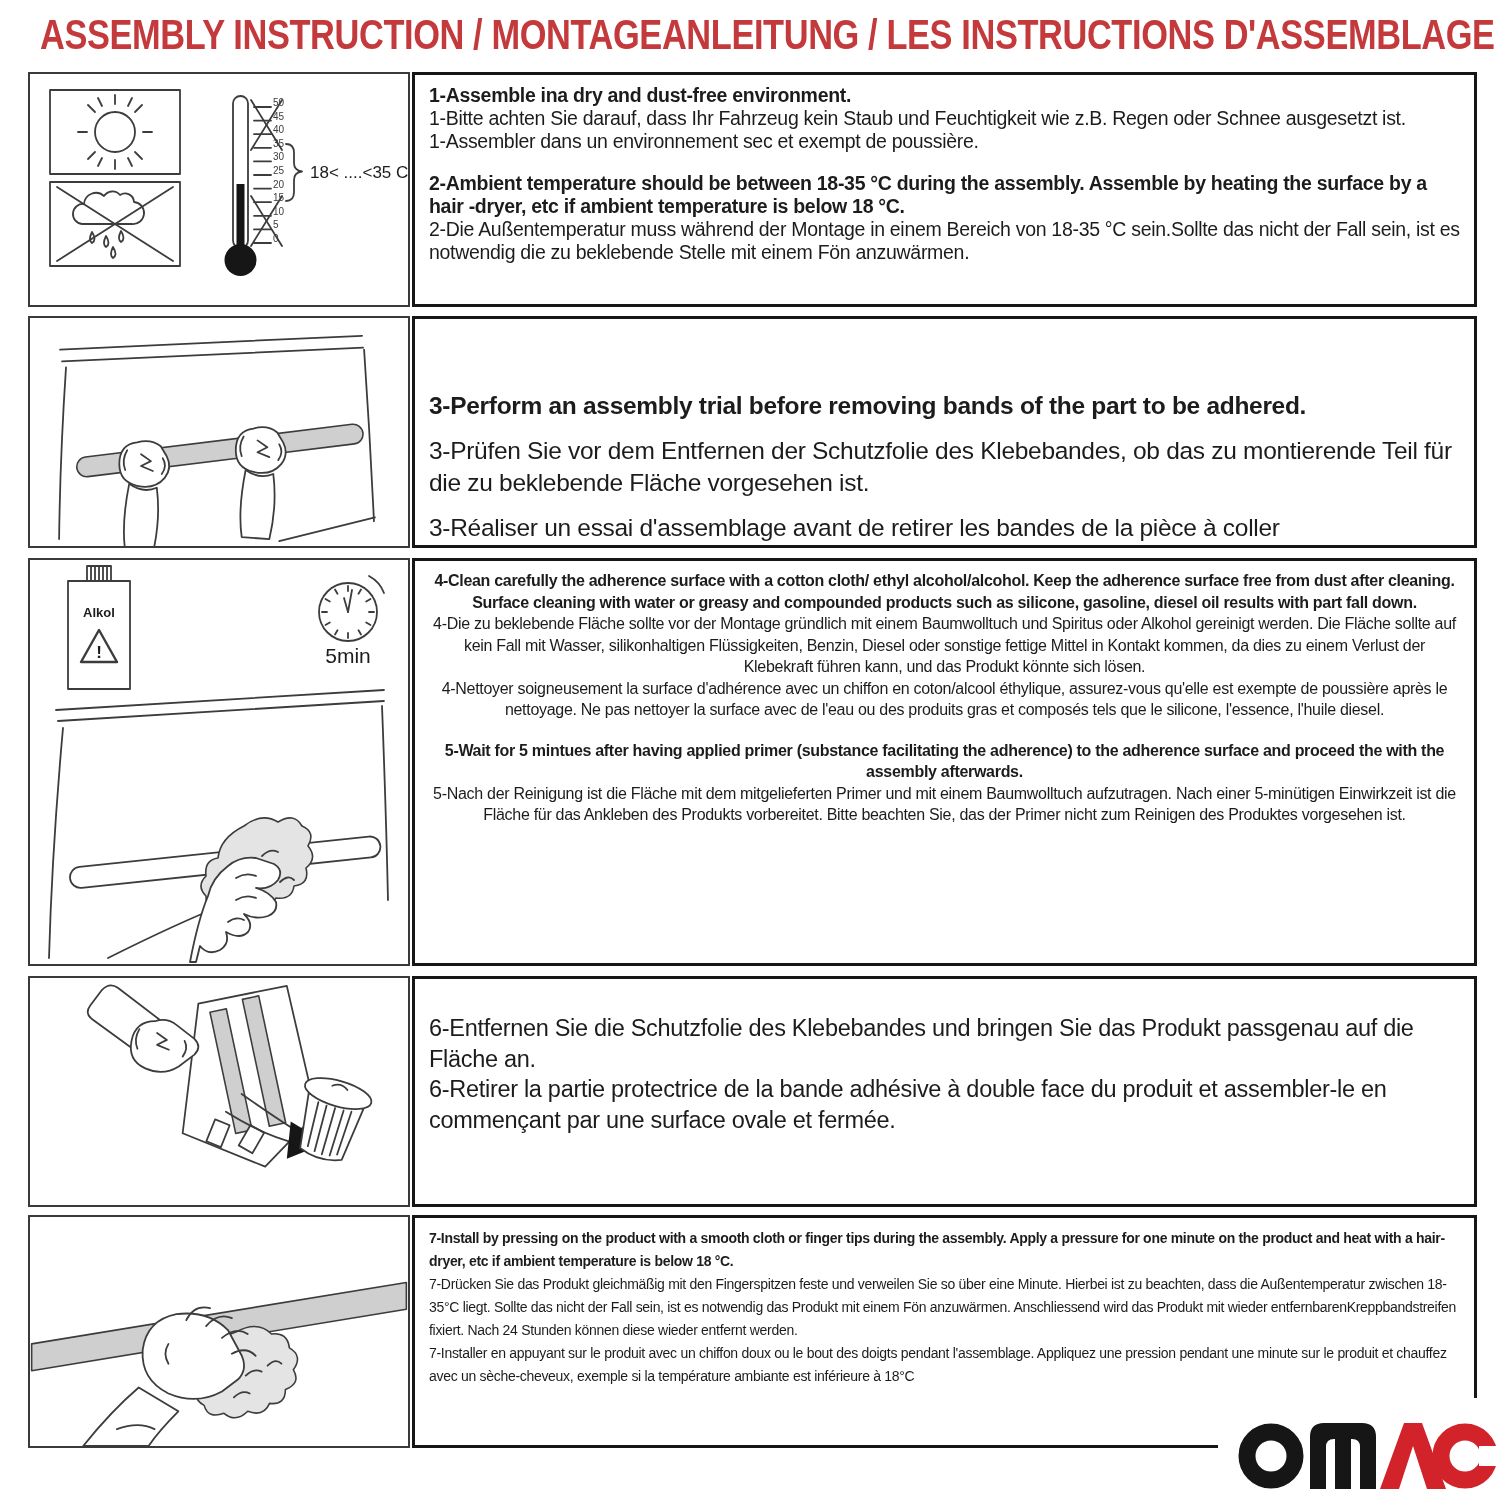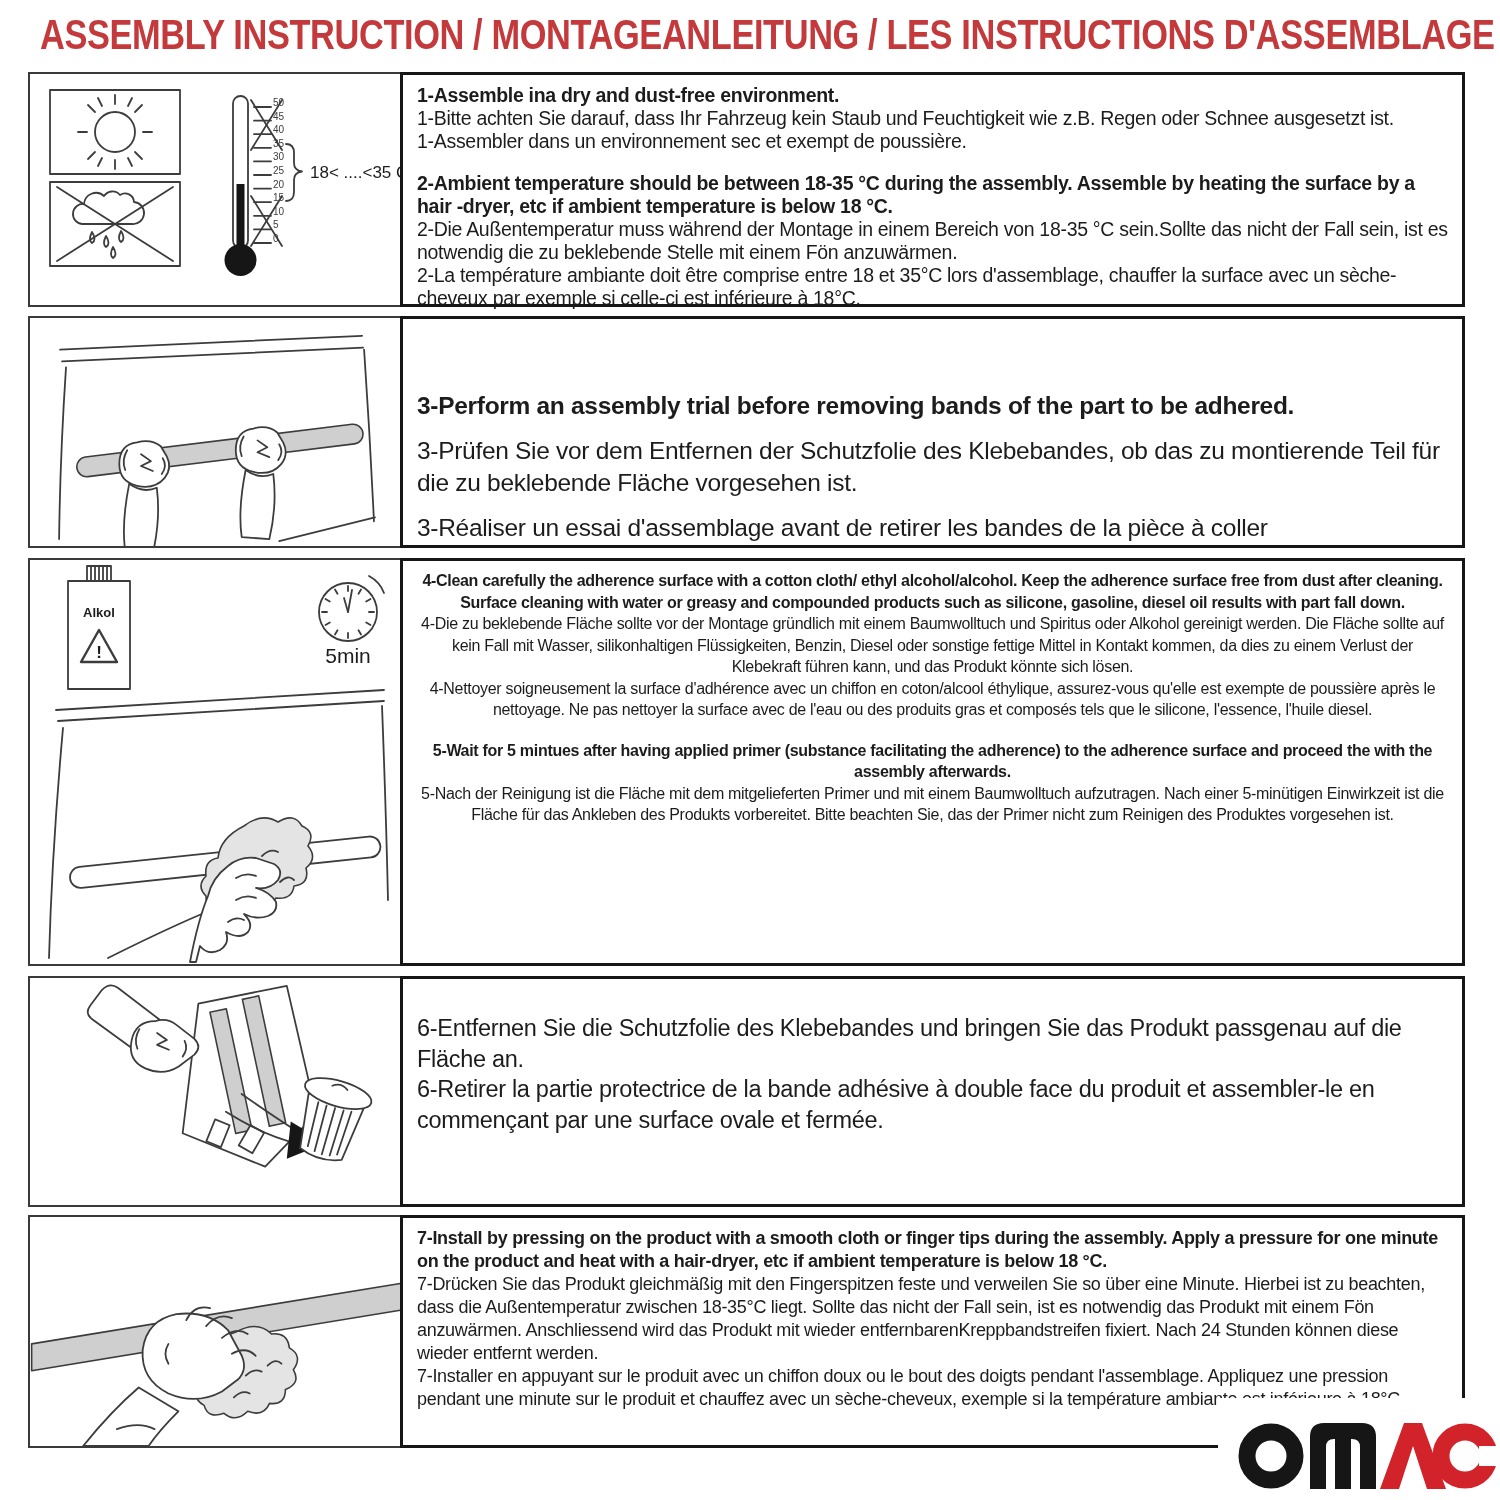--- a/index.html
+++ b/index.html
@@ -17,34 +17,34 @@
   .r2{top:316px;height:232px;}
   .r3{top:558px;height:408px;}
   .r4{top:976px;height:231px;}
   .r5{top:1215px;height:233px;}
   .illus{
     position:absolute;left:28px;top:0;bottom:0;width:382px;
     border:2px solid #3a3a3a;background:#fff;box-sizing:border-box;
   }
   .illus svg{display:block;width:100%;height:100%;}
   .textbox{
-    position:absolute;left:400px;top:0;bottom:0;width:1065px;
+    position:absolute;left:412px;top:0;bottom:0;width:1065px;
     border:3px solid #161616;background:#fff;box-sizing:border-box;
     padding:9px 14px 0 14px;
   }
   .textbox p{margin:0;letter-spacing:-0.3px;}
   .b{font-weight:700;}
   .gap{margin-top:19px !important;}
   .s1 p{font-size:19.5px;line-height:23px;}
   .s2{padding-top:58px;}
   .s2 p{font-size:24.5px;line-height:32px;margin-top:13px;}
   .s3 p{font-size:16px;line-height:21.5px;text-align:center;}
   .s4{padding-top:34px;}
   .s4 p{font-size:23.5px;line-height:30.5px;}
-  .s5 p{font-size:18px;line-height:23px;}
+  .s5 p{font-size:14px;line-height:23px;}
   
   .ln{fill:none;stroke:#3c3c3c;stroke-width:1.8;stroke-linecap:round;stroke-linejoin:round;}
   .ln2{fill:none;stroke:#3c3c3c;stroke-width:2.4;stroke-linecap:round;stroke-linejoin:round;}
   .fw{fill:#ffffff;stroke:#3c3c3c;stroke-width:1.8;stroke-linejoin:round;}
   .fg{fill:#cfcfcf;stroke:#3c3c3c;stroke-width:1.6;stroke-linejoin:round;}
   .fc{fill:#e4e4e4;stroke:#3c3c3c;stroke-width:1.6;stroke-linejoin:round;}
   .fb{fill:#161616;}
   .tick-num{font-family:"Liberation Sans",sans-serif;font-size:10px;fill:#3c3c3c;}
   .ill-label{font-family:"Liberation Sans",sans-serif;fill:#1c1c1c;}
   
@@ -132,21 +132,20 @@
           <text class="ill-label" x="280" y="104" font-size="17">18&lt; ....&lt;35 C</text>
         </g>
       </svg>
     </div>
     <div class="textbox s1">
       <p class="b">1-Assemble ina dry and dust-free environment.</p>
       <p>1-Bitte achten Sie darauf, dass Ihr Fahrzeug kein Staub und Feuchtigkeit wie z.B. Regen oder Schnee ausgesetzt ist.</p>
       <p>1-Assembler dans un environnement sec et exempt de poussière.</p>
       <p class="b gap">2-Ambient temperature should be between 18-35 °C  during the assembly. Assemble by heating the surface by a hair -dryer, etc if ambient temperature is below 18 °C.</p>
       <p>2-Die Außentemperatur muss während der Montage in einem Bereich von 18-35 °C  sein.Sollte das nicht der Fall sein, ist es notwendig die zu beklebende Stelle mit einem Fön anzuwärmen.</p>
-      <p>2-La température ambiante doit être comprise entre 18 et 35°C lors d'assemblage, chauffer la surface avec un sèche-cheveux par exemple si celle-ci est inférieure à 18°C.</p>
     </div>
   </section>
 
   <section class="row r2">
     <div class="illus">
       <svg viewBox="0 0 378 231" role="img">
         <defs>
           <g id="hand-grip">
             <path class="fw" d="M16,50 Q8,90 12,118 L40,120 Q48,86 44,54 Q30,60 16,50 Z"></path>
             <path class="fw" d="M24,8 Q6,10 6,30 Q6,48 24,52 Q42,56 52,44 Q60,34 54,22 L48,12 Q38,4 24,8 Z"></path>

